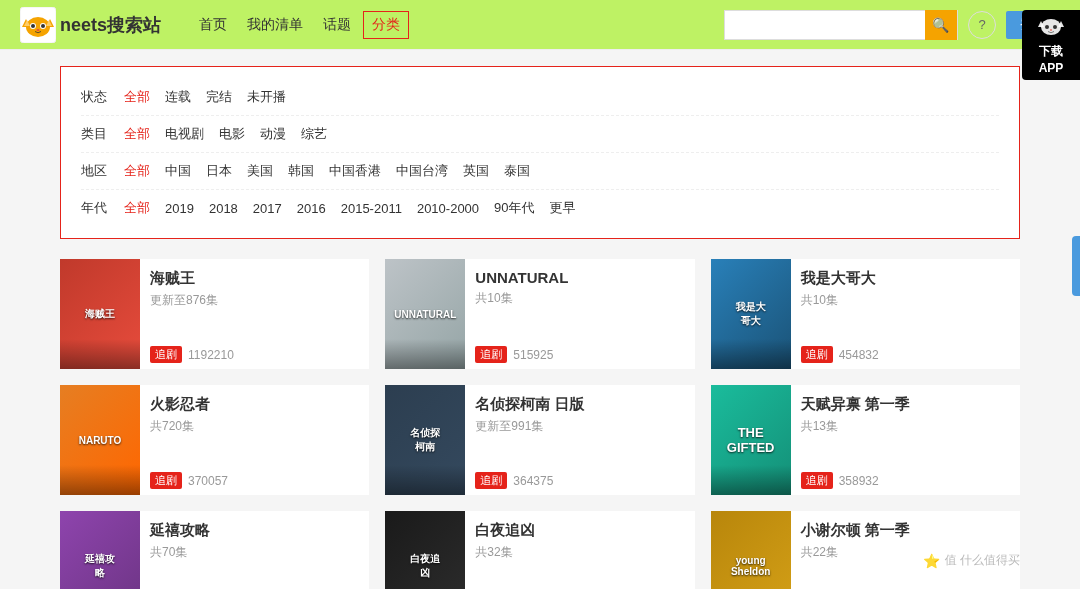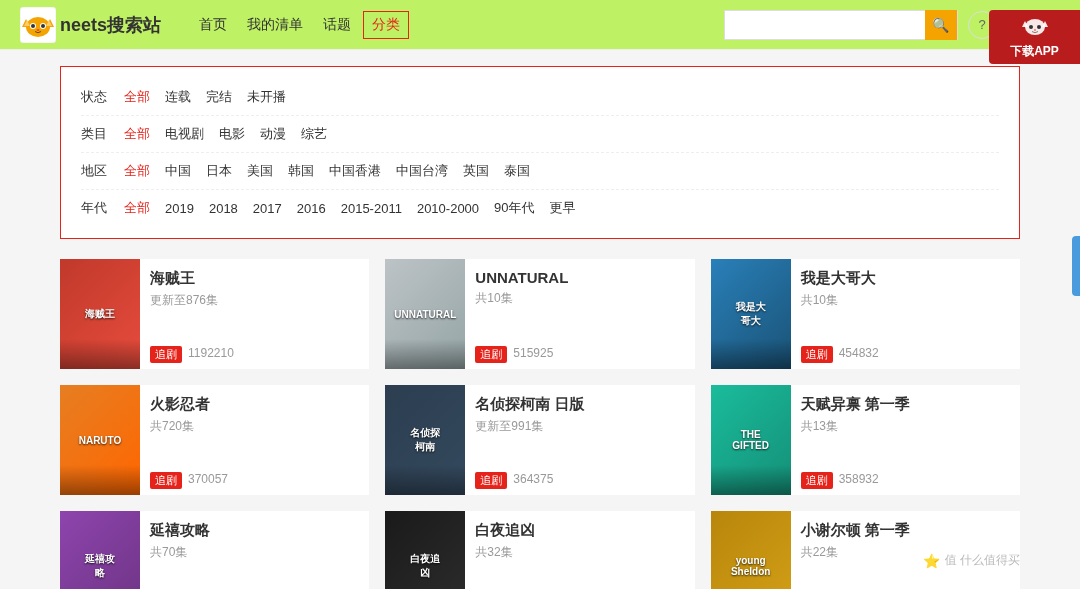--- a/index.html
+++ b/index.html
@@ -94,22 +94,22 @@
       cursor: pointer;
       font-size: 13px;
       border-radius: 2px;
     }
 
     
     .download-app {
       position: fixed;
       top: 10px;
       right: 0;
-      width: 91px;
-      background: #b91c1c;
+      width: 58px;
+      background: #000000;
       color: #fff;
       text-align: center;
       padding: 4px 6px;
       font-size: 12px;
       cursor: pointer;
       border-radius: 4px 0 0 4px;
       z-index: 100;
       line-height: 1.4;
     }
 
@@ -194,21 +194,21 @@
       font-weight: bold;
       color: #333;
     }
     .show-ep {
       font-size: 12px;
       color: #999;
       margin-top: 4px;
     }
     .show-bottom {
       display: flex;
-      align-items: flex-start;
+      align-items: center;
       gap: 6px;
     }
     .tag-zhui {
       background: #e5231a;
       color: #fff;
       font-size: 11px;
       padding: 1px 5px;
       border-radius: 2px;
     }
     .show-count {
@@ -446,21 +446,21 @@
       </div>
       <div class="show-bottom">
         <span class="tag-zhui">追剧</span>
         <span class="show-count">364375</span>
       </div>
     </div>
   </div>
       <div class="show-card">
     <div class="show-poster">
       <div class="show-poster-inner" style="background: linear-gradient(135deg, #1abc9c, #148f77); position:relative; overflow:hidden;">
-        <span style="position:absolute; top:50%; left:50%; transform:translate(-50%,-50%); color:#fff; font-size:10px; text-align:center; text-shadow:0 1px 2px rgba(0,0,0,0.8); font-weight:bold; padding:4px;">THE GIFTED</span>
+        <span style="position:absolute; top:50%; left:50%; transform:translate(-50%,-50%); color:#fff; font-size:13px; text-align:center; text-shadow:0 1px 2px rgba(0,0,0,0.8); font-weight:bold; padding:4px;">THE GIFTED</span>
 
         <div style="position:absolute;bottom:0;left:0;right:0;height:30px;background:linear-gradient(transparent, rgba(0,0,0,0.4));"></div>
       </div>
     </div>
     <div class="show-info">
       <div>
         <div class="show-title">天赋异禀 第一季</div>
 
         <div class="show-ep">共13集</div>
       </div>

